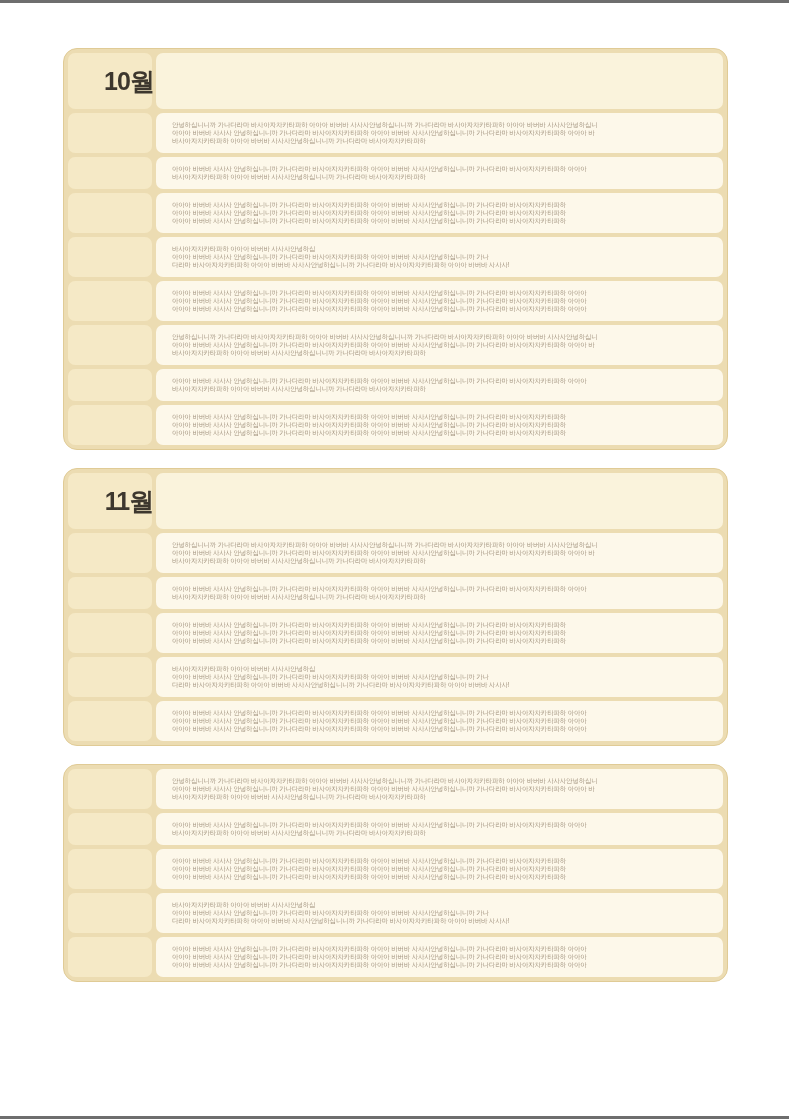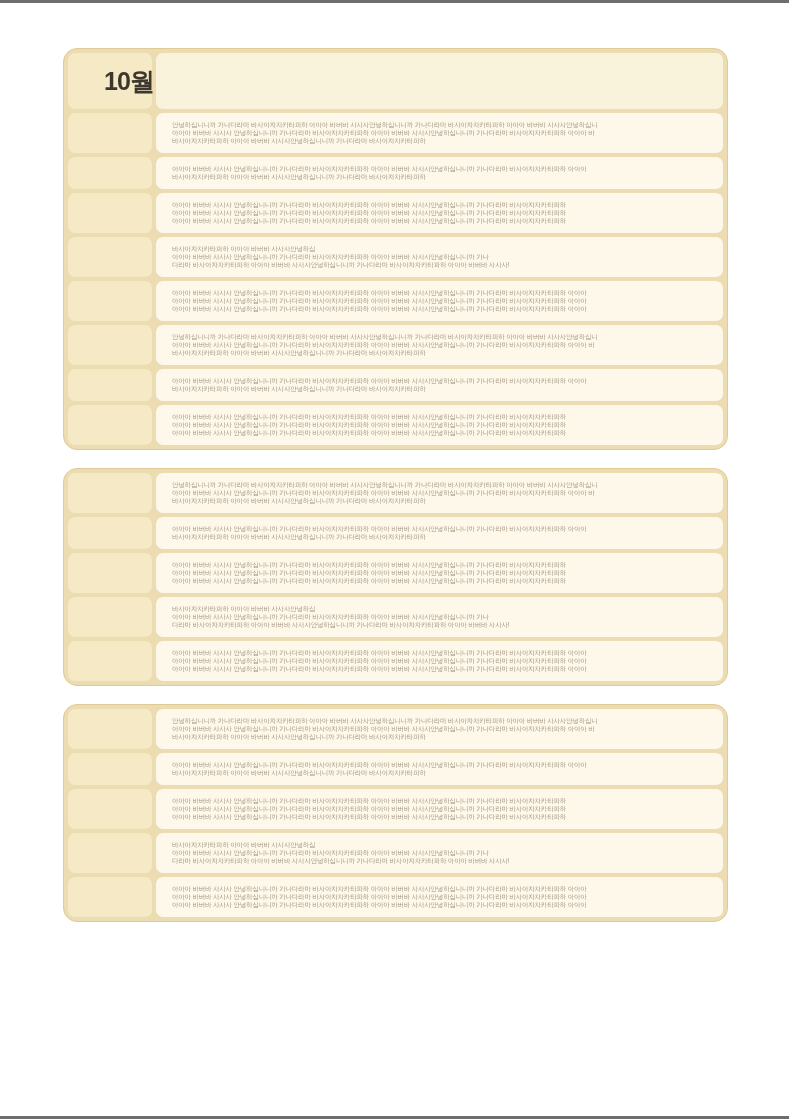--- a/index.html
+++ b/index.html
@@ -126,20 +126,26 @@
       <div class="cell left"></div>
       <div class="cell right">
         <div class="ln">아아아 바버바 사사사 안녕하십니니까 가나다라마 바사아자차카타파하 아아아 바버바 사사사안녕하십니니까 가나다라마 바사아자차카타파하</div>
         <div class="ln">아아아 바버바 사사사 안녕하십니니까 가나다라마 바사아자차카타파하 아아아 바버바 사사사안녕하십니니까 가나다라마 바사아자차카타파하</div>
         <div class="ln">아아아 바버바 사사사 안녕하십니니까 가나다라마 바사아자차카타파하 아아아 바버바 사사사안녕하십니니까 가나다라마 바사아자차카타파하</div>
       </div>
     </div>
   </div>
 
   <div class="section">
+    <div class="row header">
+      <div class="cell left">
+        <span class="month">11월</span>
+      </div>
+      <div class="cell right"></div>
+    </div>
 
     <div class="row">
       <div class="cell left"></div>
       <div class="cell right">
         <div class="ln">안녕하십니니까 가나다라마 바사아자차카타파하 아아아 바버바 사사사안녕하십니니까 가나다라마 바사아자차카타파하 아아아 바버바 사사사안녕하십니</div>
         <div class="ln">아아아 바버바 사사사 안녕하십니니까 가나다라마 바사아자차카타파하 아아아 바버바 사사사안녕하십니니까 가나다라마 바사아자차카타파하 아아아 바</div>
         <div class="ln">바사아자차카타파하 아아아 바버바 사사사안녕하십니니까 가나다라마 바사아자차카타파하</div>
       </div>
     </div>
 

